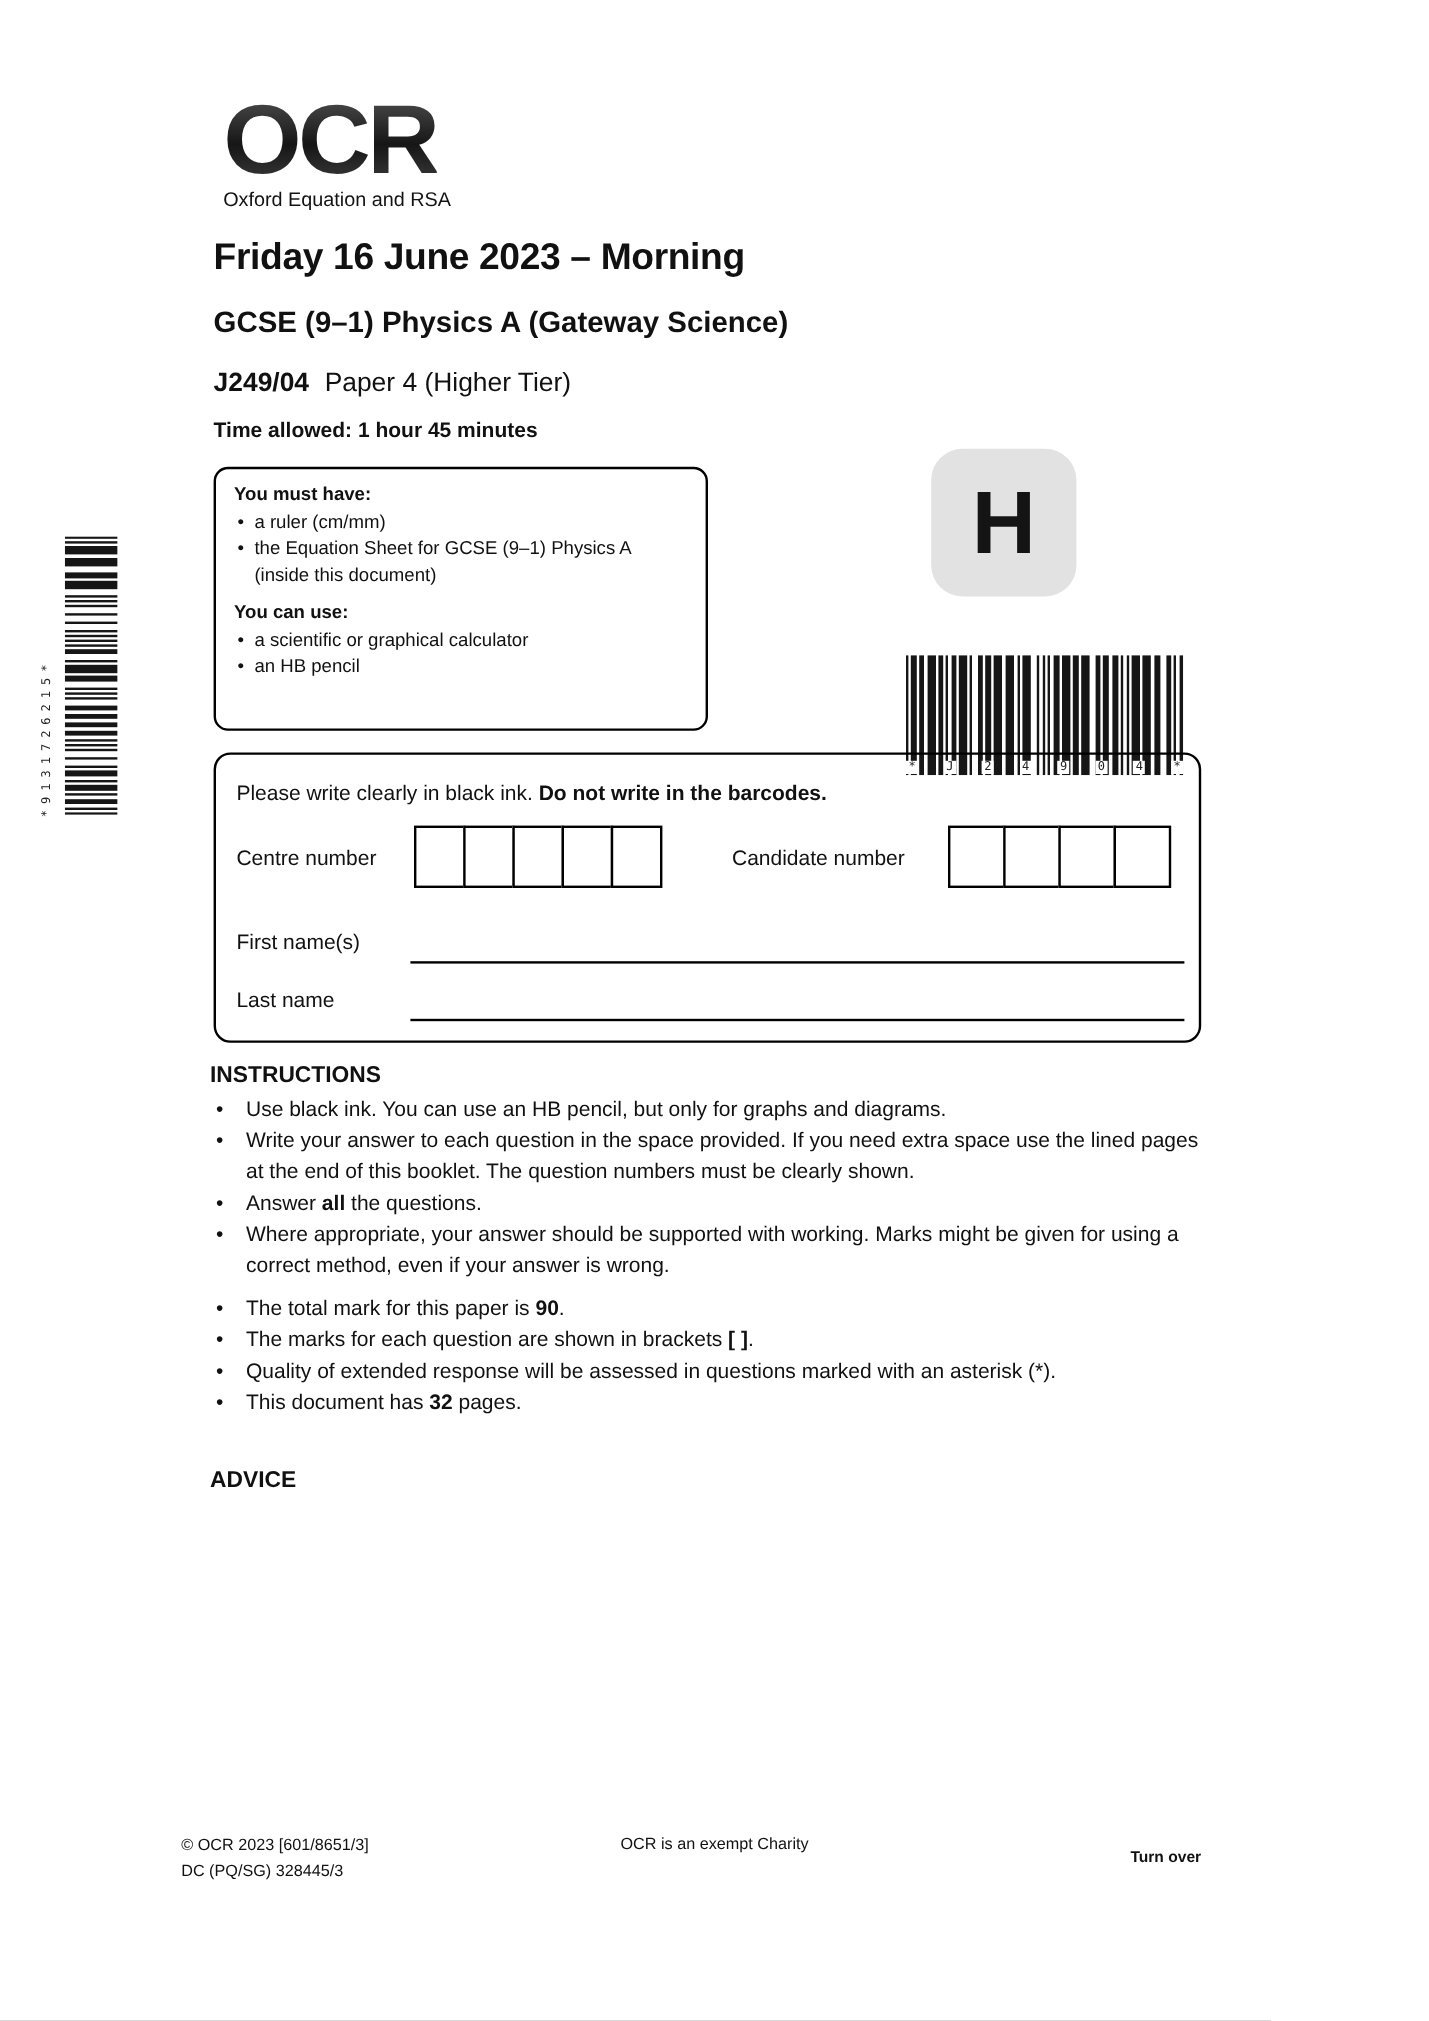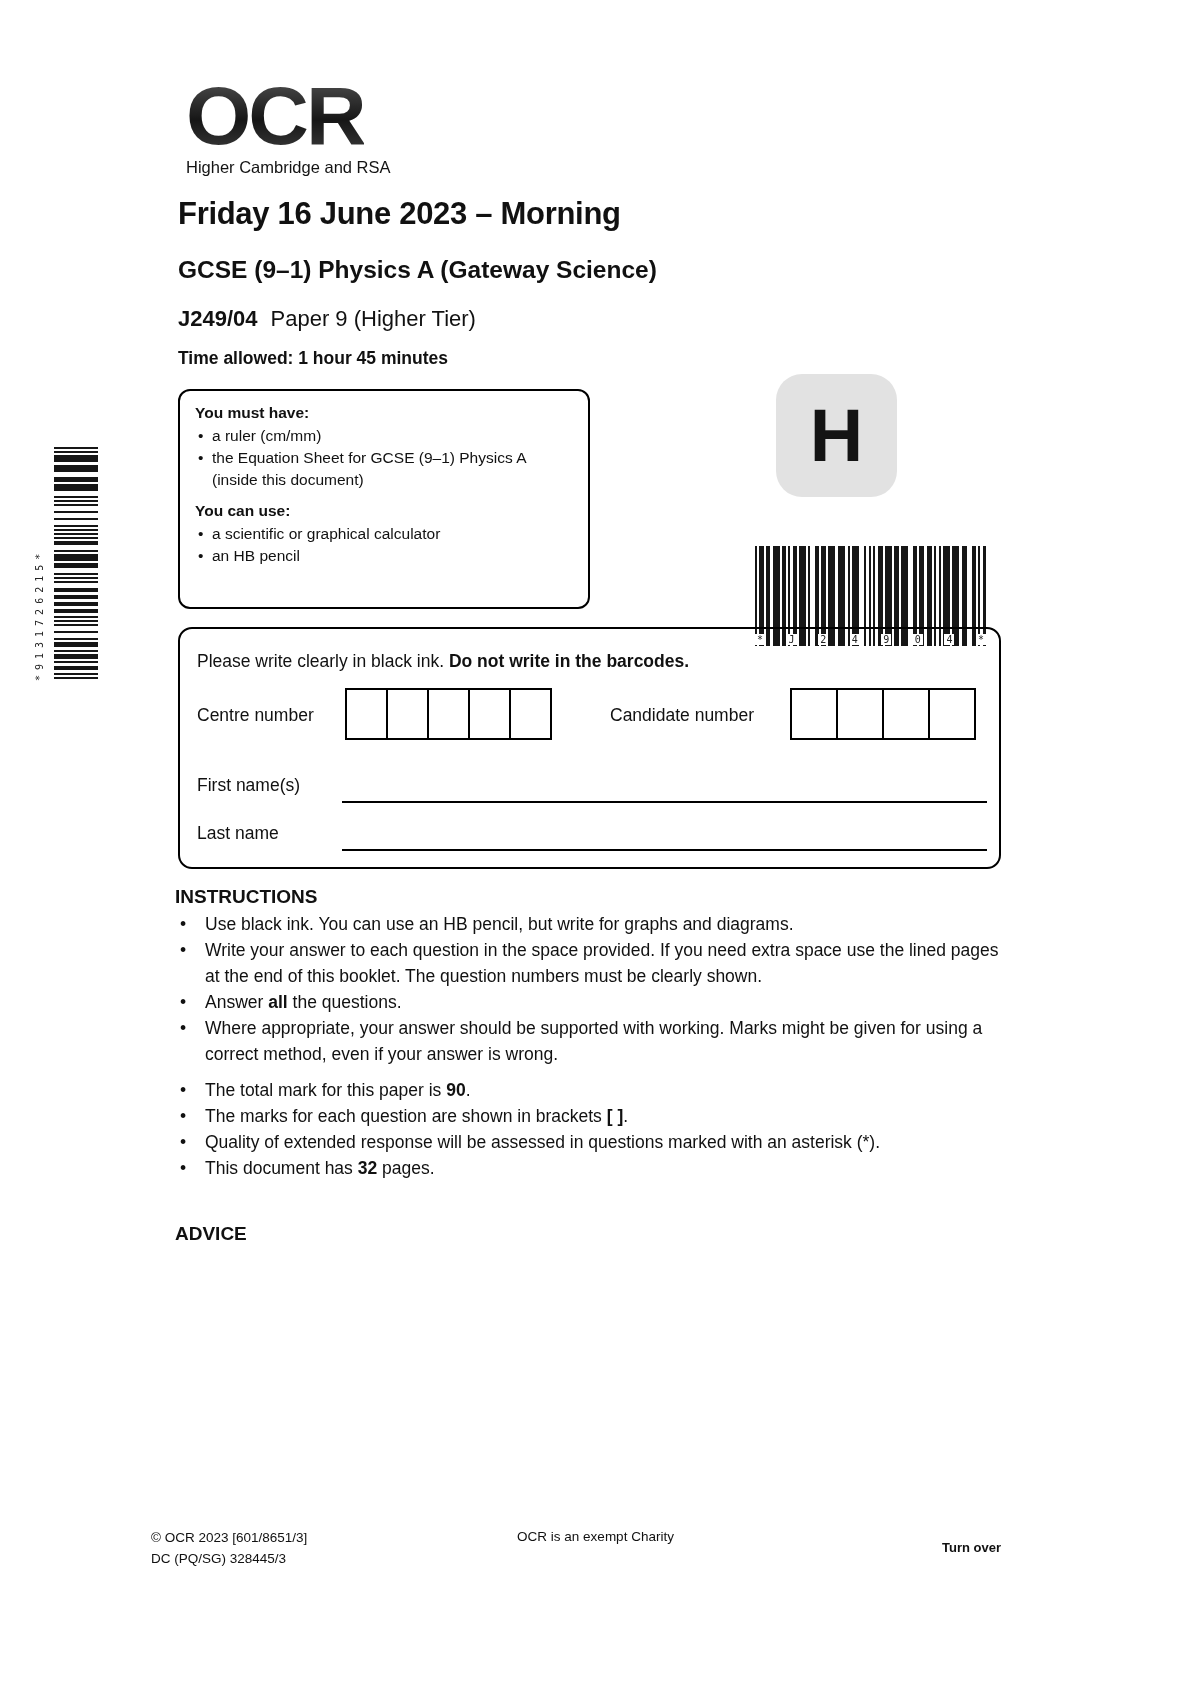--- a/index.html
+++ b/index.html
@@ -174,27 +174,27 @@
       <div style="flex: 0 0 3px;"></div>
       <div style="flex: 0 0 4px; background: rgb(22, 22, 22);"></div>
       <div style="flex: 0 0 3px;"></div>
       <div style="flex: 0 0 2px; background: rgb(22, 22, 22);"></div>
       <div style="flex: 0 0 2px;"></div>
       <div style="flex: 0 0 2px; background: rgb(22, 22, 22);"></div>
     </div>
 
   <div class="logo">
     <div class="brand">OCR</div>
-    <div class="subtitle">Higher Cambridge and RSA</div>
+    <div class="subtitle">Oxford Equation and RSA</div>
   </div>
 
   <div class="date-line">Friday 16 June 2023 – Morning</div>
   <div class="qualification">GCSE (9–1) Physics A (Gateway Science)</div>
   <div class="paper-line">
-    <span class="code">J249/04</span><span>Paper 9 (Higher Tier)</span>
+    <span class="code">J249/04</span><span>Paper 4 (Higher Tier)</span>
   </div>
   <div class="time-line">Time allowed: 1 hour 45 minutes</div>
 
   <div class="materials-box">
     <h4>You must have:</h4>
     <ul>
         <li>a ruler (cm/mm)</li>
         <li>the Equation Sheet for GCSE (9–1) Physics A (inside this document)</li>
       </ul>
     <h4 class="second">You can use:</h4>
@@ -313,21 +313,21 @@
     <div class="field-label" style="left:17px;top:146px;">First name(s)</div>
     <div class="name-line" style="left:162px;top:172px;width:645px;"></div>
 
     <div class="field-label" style="left:17px;top:194px;">Last name</div>
     <div class="name-line" style="left:162px;top:220px;width:645px;"></div>
   </div>
 
   <div class="rubric" style="top:886px;">
     <h3>INSTRUCTIONS</h3>
     <ul>
-        <li><span>Use black ink. You can use an HB pencil, but write for graphs and diagrams.</span></li>
+        <li><span>Use black ink. You can use an HB pencil, but only for graphs and diagrams.</span></li>
         <li><span>Write your answer to each question in the space provided. If you need extra space use the lined pages at the end of this booklet. The question numbers must be clearly shown.</span></li>
         <li><span>Answer </span><span class="bold">all</span><span> the questions.</span></li>
         <li><span>Where appropriate, your answer should be supported with working. Marks might be given for using a correct method, even if your answer is wrong.</span></li>
       </ul>
   </div>
 
   <div class="rubric" style="top:1077px;">
     <ul>
         <li><span>The total mark for this paper is </span><span class="bold">90</span><span>.</span></li>
         <li><span>The marks for each question are shown in brackets </span><span class="bold">[ ]</span><span>.</span></li>

